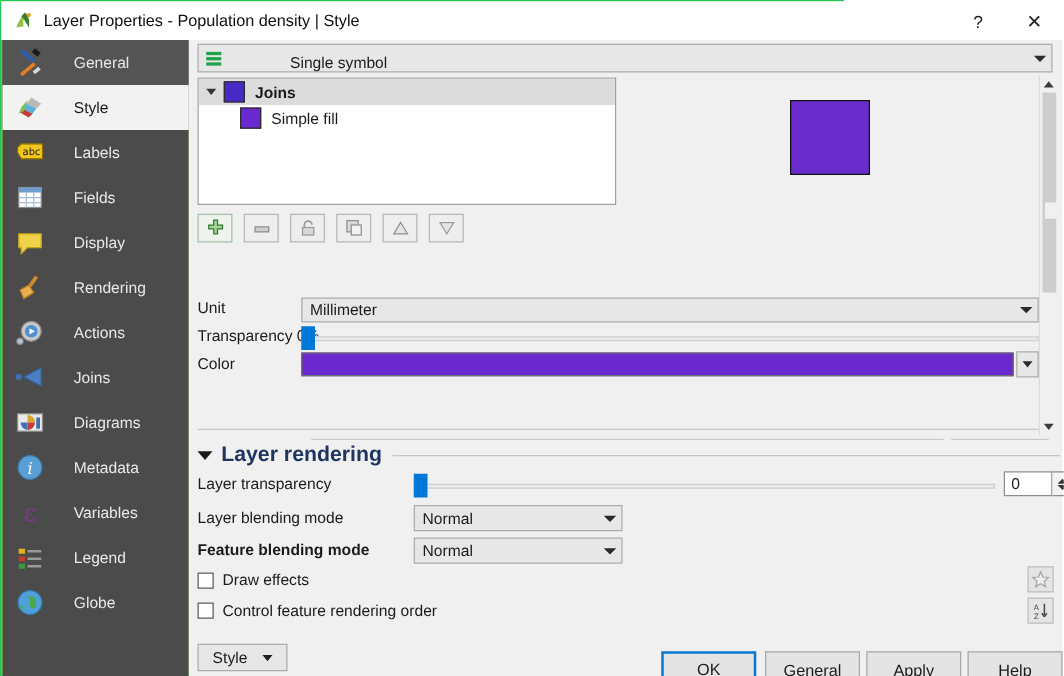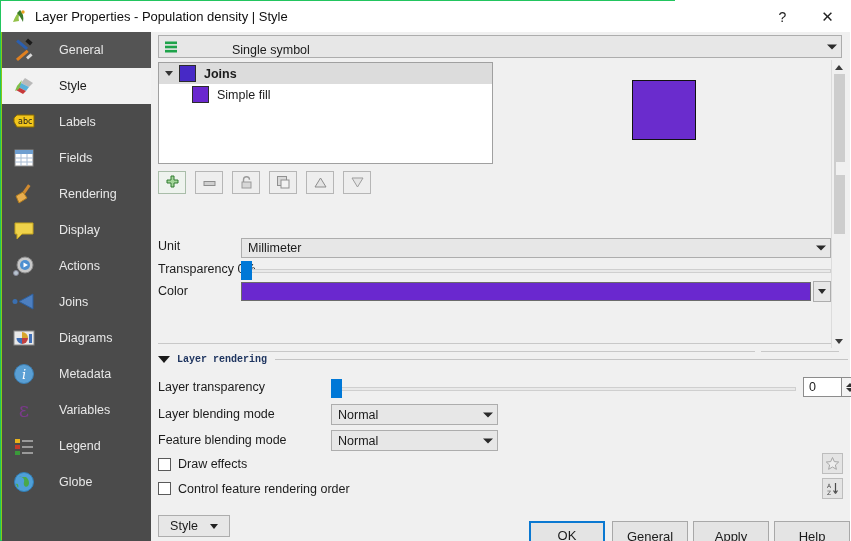--- a/index.html
+++ b/index.html
@@ -198,23 +198,22 @@
   
   .hsep { position: absolute; height: 1px; background: #c8c8c8; }
 
   
   .section-head {
     position: absolute; left: 157px; top: 353px;
     display: flex; align-items: center; width: 690px;
   }
   .sect-tri { width:0;height:0;border-left:6px solid transparent;border-right:6px solid transparent;border-top:7px solid #1a1a1a; }
   .sect-title {
-    margin-left: 7px; font-weight: bold; font-size: 10px; color: #1f3560;
+    margin-left: 7px; font-weight: bold; font-size: 17px; color: #1f3560;
     white-space: nowrap;
-    font-family: Liberation Mono, monospace;
   }
   .sect-line { flex: 1; height: 1px; background: #c4c4c4; margin-left: 8px; }
 
   .spin {
     width: 39px; height: 20px;
     background: #ffffff; border: 1px solid #8c8c8c;
     box-sizing: border-box;
     display: flex; align-items: center;
     padding-left: 5px; font-size: 12.5px;
   }
@@ -338,34 +337,34 @@
           <line x1="3" y1="12" x2="21" y2="12" stroke="#a8bcd4"></line>
           <line x1="3" y1="16" x2="21" y2="16" stroke="#a8bcd4"></line>
         </svg>
       </span>
       <span>Fields</span>
     </div>
 
     <div class="side-item">
       <span class="side-ico">
         <svg width="24" height="24" viewBox="0 0 24 24">
+          <path d="M3 5 h18 v11 h-11 l-5 5 v-5 h-2 z" fill="#efd24a" stroke="#c4a41e"></path>
+        </svg>
+      </span>
+      <span>Display</span>
+    </div>
+
+    <div class="side-item">
+      <span class="side-ico">
+        <svg width="24" height="24" viewBox="0 0 24 24">
           <rect x="13" y="2" width="3" height="11" transform="rotate(35 14 7)" fill="#d08a30"></rect>
           <path d="M4 14 L11 10 L15 16 L7 21 Z" fill="#e9ae4e" stroke="#b07d20"></path>
         </svg>
       </span>
       <span>Rendering</span>
-    </div>
-
-    <div class="side-item">
-      <span class="side-ico">
-        <svg width="24" height="24" viewBox="0 0 24 24">
-          <path d="M3 5 h18 v11 h-11 l-5 5 v-5 h-2 z" fill="#efd24a" stroke="#c4a41e"></path>
-        </svg>
-      </span>
-      <span>Display</span>
     </div>
 
     <div class="side-item">
       <span class="side-ico">
         <svg width="24" height="24" viewBox="0 0 24 24">
           <circle cx="13" cy="11" r="8" fill="#c8c8c8" stroke="#888"></circle>
           <circle cx="13" cy="11" r="5" fill="#4d8fd0"></circle>
           <path d="M11.5 8.5 L16 11 L11.5 13.5 Z" fill="#ffffff"></path>
           <circle cx="4" cy="19" r="2.5" fill="#b8c4d0" stroke="#889"></circle>
         </svg>
@@ -572,21 +571,21 @@
   </div>
 
   <div style="position:absolute; left:157px; top:406px;">
     <span class="plabel">Layer blending mode</span>
   </div>
   <div class="pcombo" style="position:absolute; left:330px; top:403px; width:167px; height:21px;">
     <span>Normal</span>
     <span class="combo-arrow"></span>
   </div>
 
-  <div style="position:absolute; left:157px; top:432px;">
+  <div style="position:absolute; left:157px; top:432px;font-weight:bold;">
     <span class="plabel">Feature blending mode</span>
   </div>
   <div class="pcombo" style="position:absolute; left:330px; top:429px; width:167px; height:21px;">
     <span>Normal</span>
     <span class="combo-arrow"></span>
   </div>
 
   <div style="position:absolute; left:157px; top:456px; display:flex; align-items:center;">
     <span class="cbx"></span>
     <span class="plabel">Draw effects</span>

